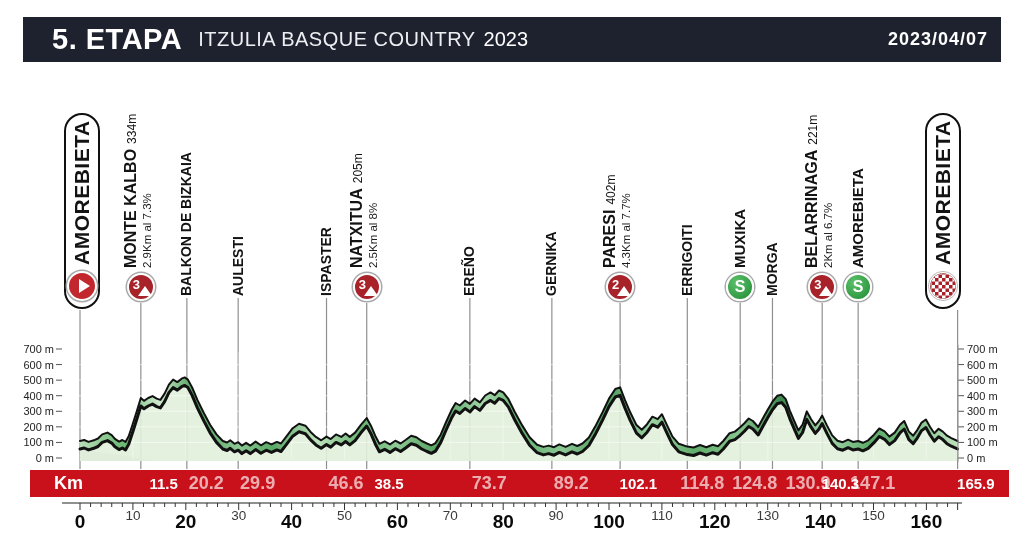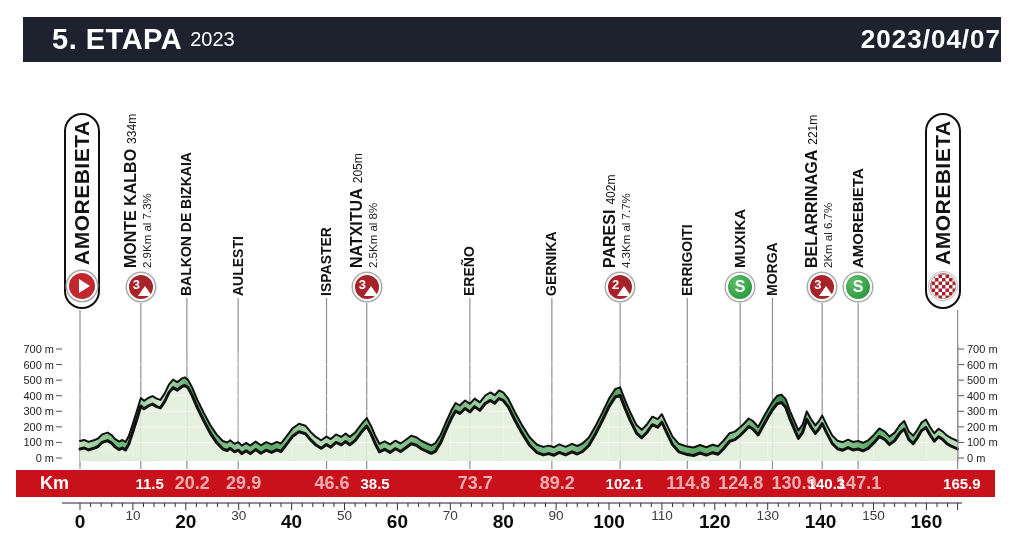--- a/index.html
+++ b/index.html
@@ -4,21 +4,21 @@
 <style>
   html,body{margin:0;padding:0;background:#fff;}
   #stage{position:relative;width:1024px;height:547px;background:#fff;overflow:hidden;
          font-family:"Liberation Sans",sans-serif;padding-left:48px;}
   
   #header-bar{position:absolute;left:23px;top:17px;width:978px;height:45px;background:#1e212e;
               display:flex;align-items:center;color:#fff;}
   #stage-title{font-size:29px;font-weight:bold;margin-left:29px;letter-spacing:.5px;white-space:nowrap;}
   #race-name{font-size:20px;font-weight:normal;color:#eceff2;margin-left:16px;letter-spacing:.5px;white-space:nowrap;}
   #race-year{font-size:20px;font-weight:normal;margin-left:8px;}
-  #header-date{margin-left:auto;font-size:26px;font-weight:bold;letter-spacing:1px;}
+  #header-date{margin-left:auto;margin-right:13px;font-size:18px;font-weight:bold;letter-spacing:1px;}
   
   #subtitle{position:absolute;left:48px;top:69px;font-size:20px;color:#101010;white-space:nowrap;}
   #subtitle .route{font-weight:bold;}
   #subtitle .dist{font-weight:normal;margin-left:6px;}
   
   svg text{font-family:"Liberation Sans",sans-serif;}
   
   .vlab{position:absolute;transform:rotate(-90deg);transform-origin:0 0;white-space:nowrap;color:#131313;}
   .town-lab{font-size:14px;font-weight:bold;line-height:17px;}
   .sprint-lab{font-size:15px;font-weight:bold;line-height:16px;}
@@ -37,33 +37,34 @@
   .climb-i{background:#a8222a;}
   .climb-i .cat{position:absolute;left:4px;top:2px;font-size:13px;font-weight:bold;color:#fff;}
   .climb-i .mtn{position:absolute;right:1px;bottom:3px;width:0;height:0;
                 border-left:7px solid transparent;border-right:7px solid transparent;border-bottom:10px solid #fff;}
   .sprint-i{background:radial-gradient(circle at 35% 30%,#5dc06a,#1f8c33);
             display:flex;align-items:center;justify-content:center;color:#fff;font-size:16px;font-weight:bold;}
   .start-i{background:#c1272d;}
   .start-i .tri{position:absolute;left:10px;top:6px;width:0;height:0;
                 border-top:7px solid transparent;border-bottom:7px solid transparent;border-left:11px solid #fff;}
   
-  #kmbar{position:absolute;left:16px;top:470px;width:979px;height:27px;background:#c8111b;}
+  #kmbar{position:absolute;left:30px;top:470px;width:979px;height:27px;background:#c8111b;}
   #kmbar-label{position:absolute;left:24px;top:3px;color:#fff;font-size:18px;font-weight:bold;}
   .kmval{position:absolute;top:5px;width:60px;text-align:right;font-weight:bold;line-height:17px;}
   .kmval.major{color:#fff;font-size:15px;}
   .kmval.minor{color:rgba(255,255,255,.66);font-size:18px;}
 </style>
 </head>
 <body>
 
 <div id="stage">
 
   <div id="header-bar">
     <span id="stage-title">5. ETAPA</span>
+    <span id="race-name">ITZULIA BASQUE COUNTRY</span>
     <span id="race-year">2023</span>
     <span id="header-date">2023/04/07</span>
   </div>
 
 
   <svg id="profile-svg" width="1024" height="547" viewBox="0 0 1024 547" style="position:absolute;left:0;top:0;">
       <defs>
         <linearGradient id="bandG" x1="0" y1="0" x2="1" y2="0">
           <stop offset="0" stop-color="#b9ddb6"></stop>
           <stop offset="0.05" stop-color="#6ab873"></stop>

